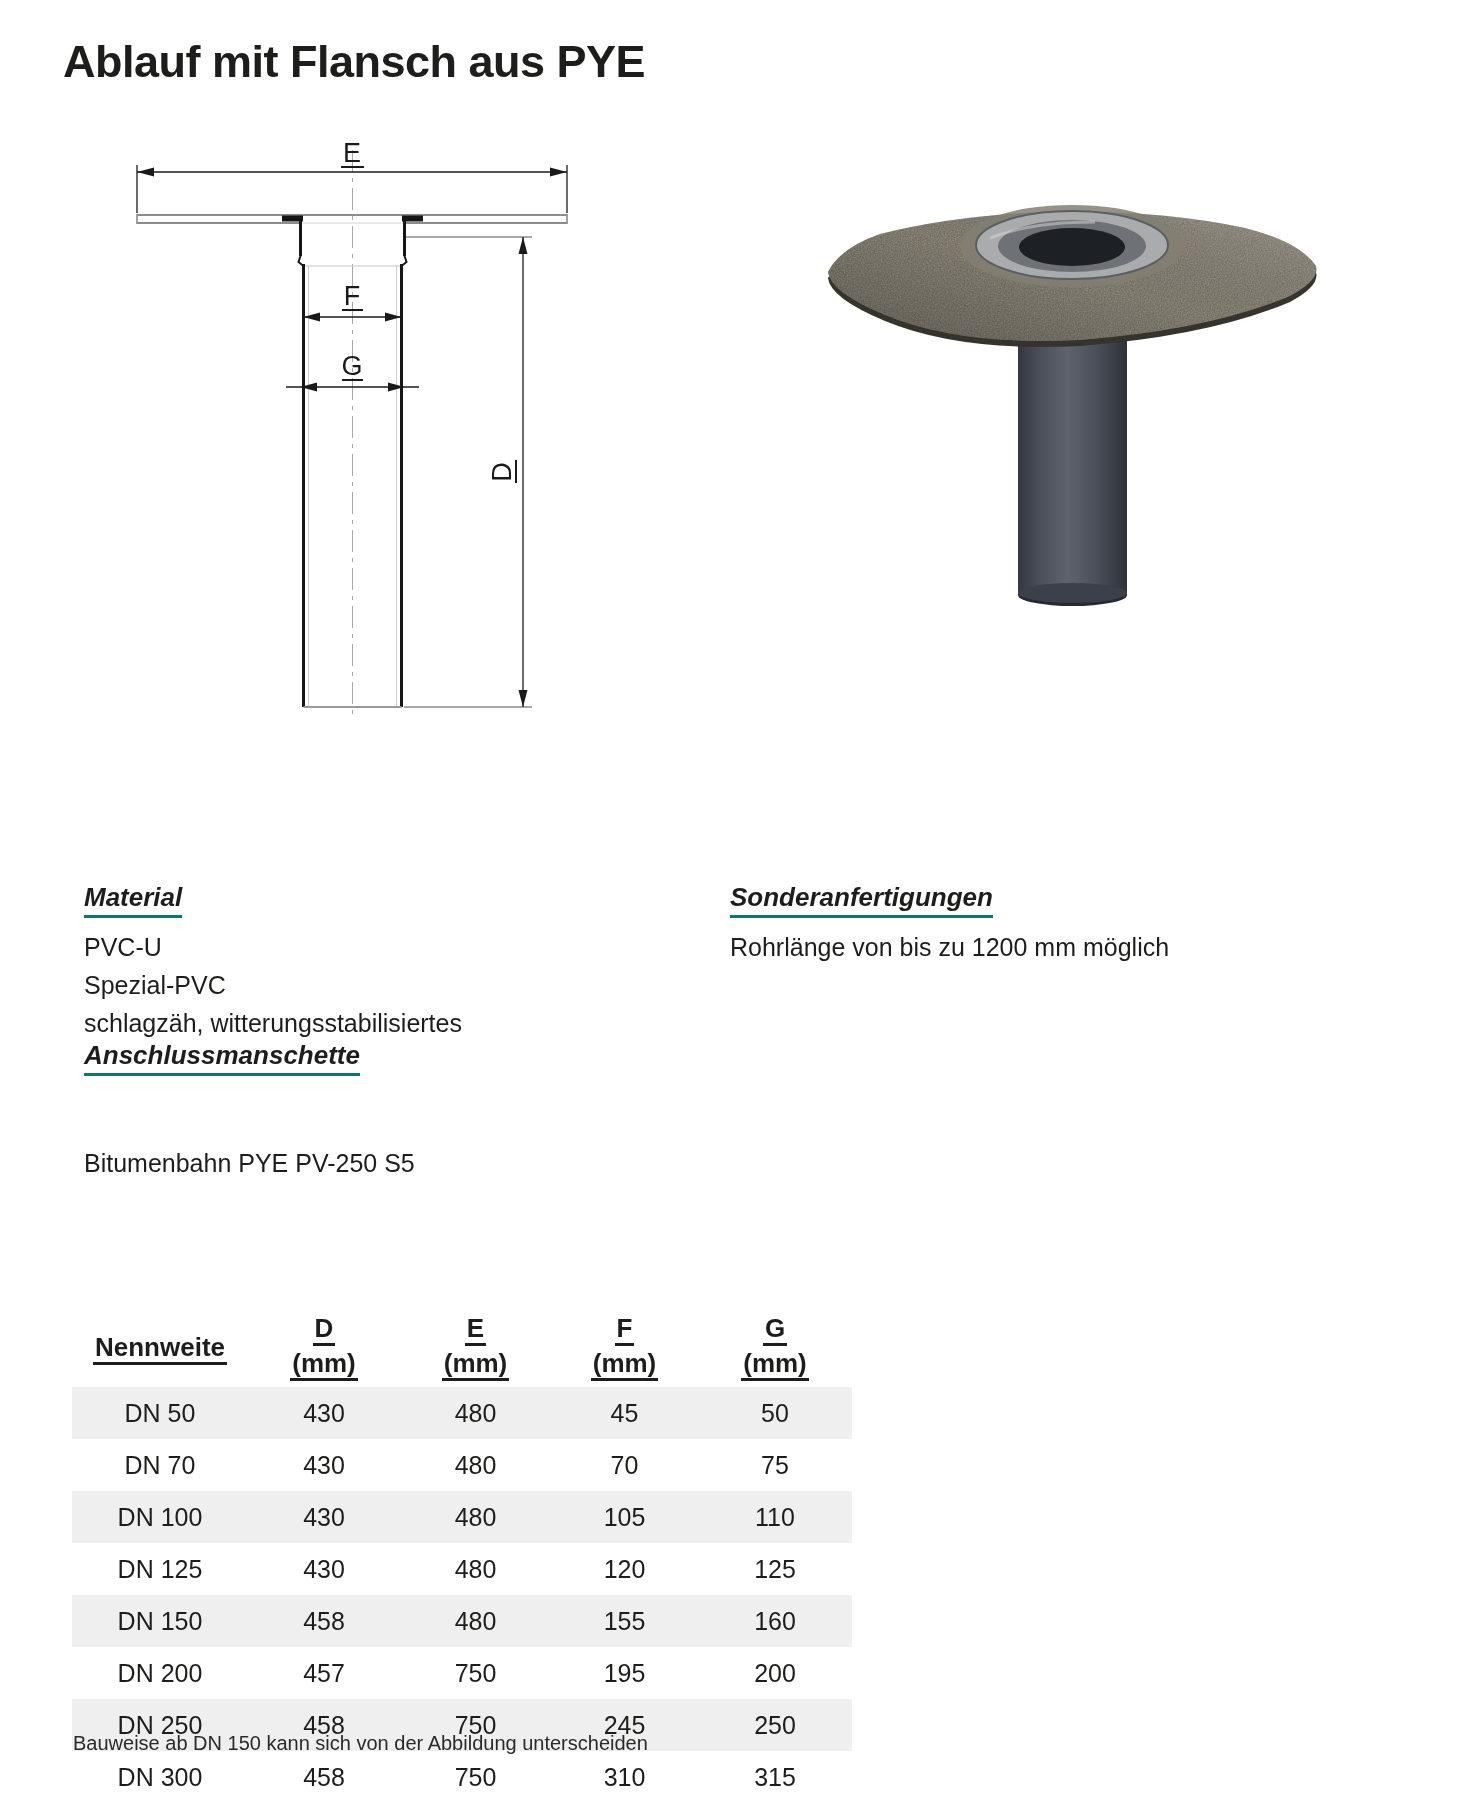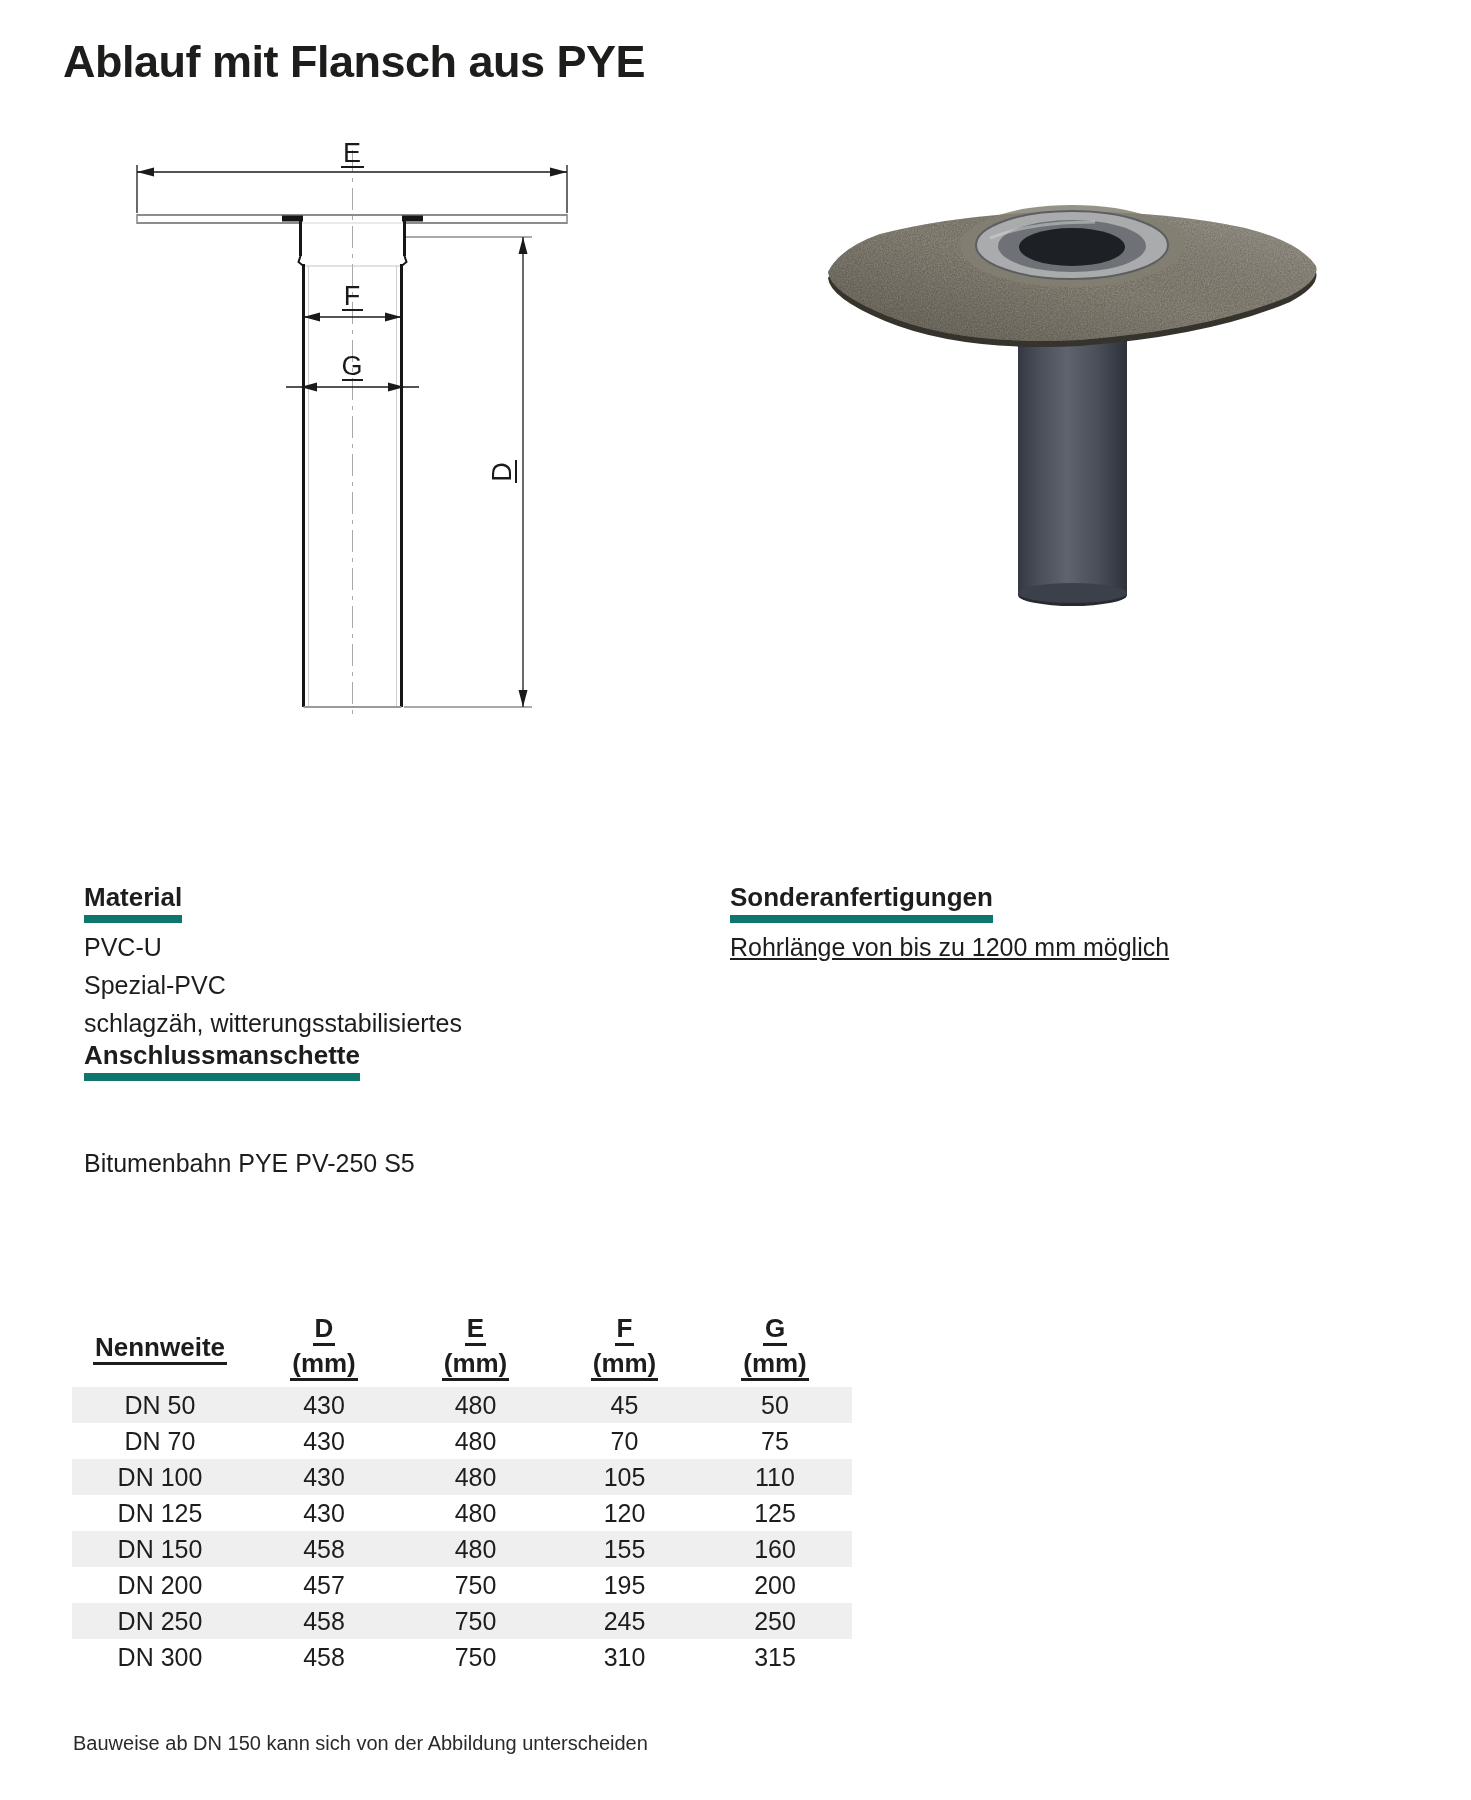--- a/index.html
+++ b/index.html
@@ -8,41 +8,41 @@
     font-family:"Liberation Sans",sans-serif;color:#1d1d1b;
   }
   .abs{position:absolute;}
   
   .page-title{
     left:63px;top:36px;font-size:45px;font-weight:700;letter-spacing:-0.5px;
   }
   
   .sec-heading{
     font-size:26px;font-weight:700;
-    border-bottom:8px solid #0f766e;padding-bottom:2px;display:inline-block;
+    border-bottom:3px solid #0f766e;padding-bottom:2px;display:inline-block;font-style:italic;
   }
   .sec-body{font-size:25px;line-height:38px;}
   .mat-head{left:84px;top:882px;}
   .mat-body{left:84px;top:928px;}
   .son-head{left:730px;top:882px;}
-  .son-body{left:730px;top:928px;text-decoration:underline;}
+  .son-body{left:730px;top:928px;}
   .ans-head{left:84px;top:1040px;}
   .ans-body{left:84px;top:1144px;}
   
   .dim-table-wrap{left:72px;top:1278px;width:780px;}
   table{border-collapse:collapse;table-layout:fixed;width:780px;margin-top:27px;}
   th,td{padding:0;margin:0;text-align:center;font-weight:400;}
   thead th{height:76px;vertical-align:bottom;padding-bottom:6px;}
   .hdr-stack{display:flex;flex-direction:column;align-items:center;gap:3px;}
   .hdr-u{
     font-size:26px;font-weight:700;line-height:28px;
     border-bottom:3px solid #1d1d1b;padding:0 2px 1px 2px;display:inline-block;
   }
   .hdr-name{margin-bottom:16px;}
-  tbody td{height:36px;font-size:25px;color:#1d1d1b;}
+  tbody td{height:52px;font-size:25px;color:#1d1d1b;}
   tbody tr:nth-child(odd){background:#efefef;}
   
   .footnote{left:73px;top:1732px;font-size:20px;color:#2a2a28;}
   svg text{font-family:"Liberation Sans",sans-serif;}
 </style>
 </head>
 <body>
 
 <div class="abs page-title">Ablauf mit Flansch aus PYE</div>
 

